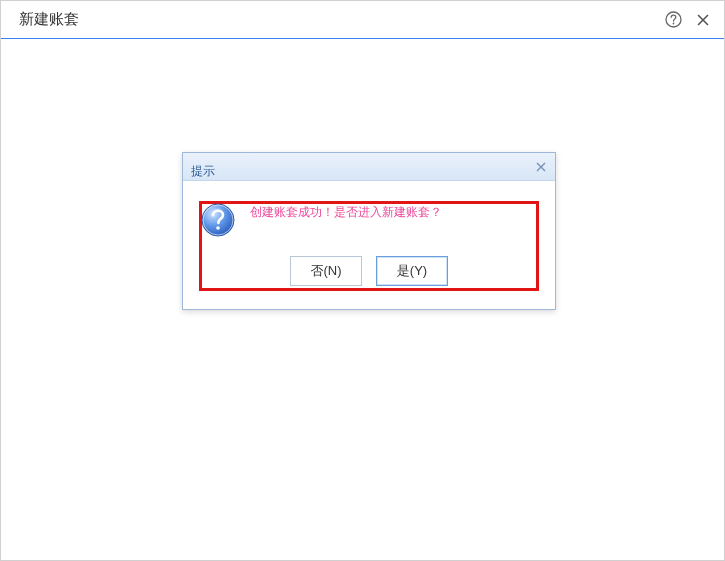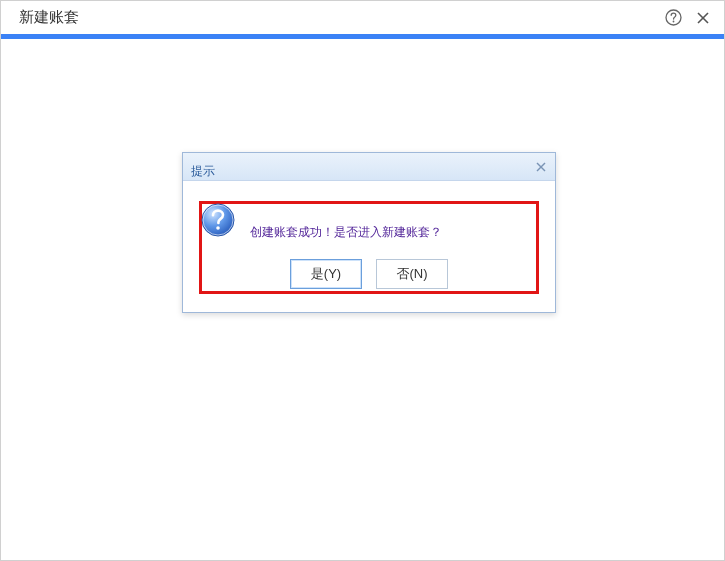--- a/index.html
+++ b/index.html
@@ -20,21 +20,21 @@
       border: 1px solid #d0d0d0;
       position: relative;
       background: #ffffff;
     }
     .title-bar {
       height: 38px;
       display: flex;
       align-items: center;
       justify-content: space-between;
       padding: 0 12px 0 18px;
-      border-bottom: 5px solid #3b82f6;
+      border-bottom: 1px solid #3b82f6;
     }
     .title-text {
       font-size: 15px;
       color: #333;
     }
     .title-actions {
       display: flex;
       align-items: center;
       gap: 12px;
     }
@@ -107,22 +107,22 @@
     }
     .question-icon {
       width: 36px;
       height: 36px;
       flex-shrink: 0;
       margin-left: -2px;
       margin-top: -2px;
     }
     .dialog-message {
       font-size: 12px;
-      color: #4c1d95;
-      padding-top: 20px;
+      color: #ec4899;
+      padding-top: 0;
       line-height: 1.4;
     }
     .dialog-buttons {
       display: flex;
       gap: 14px;
       justify-content: center;
       padding-bottom: 2px;
     }
     .btn {
       min-width: 72px;
@@ -194,21 +194,21 @@
                   </defs>
                   <circle cx="18" cy="18" r="16" fill="url(#qg)" stroke="#2a57a8" stroke-width="1"></circle>
                   <circle cx="18" cy="18" r="15" fill="none" stroke="#ffffff" stroke-width="1" opacity="0.6"></circle>
                   <path d="M13 13.2c0-2.6 2.1-4.6 5-4.6 2.9 0 5 1.9 5 4.4 0 1.9-1 2.9-2.7 4.1-1.5 1.1-1.9 1.7-1.9 3.1v.8" fill="none" stroke="#ffffff" stroke-width="2.6" stroke-linecap="round"></path>
                   <circle cx="18" cy="26" r="1.8" fill="#ffffff"></circle>
                 </svg>
               </span>
               <div class="dialog-message">创建账套成功！是否进入新建账套？</div>
             </div>
             <div class="dialog-buttons">
+              <button class="btn">否(N)</button>
               <button class="btn btn-primary">是(Y)</button>
-              <button class="btn">否(N)</button>
             </div>
           </div>
         </div>
       </div>
     </div>
   </div>
 </div>
 
 </body></html>

